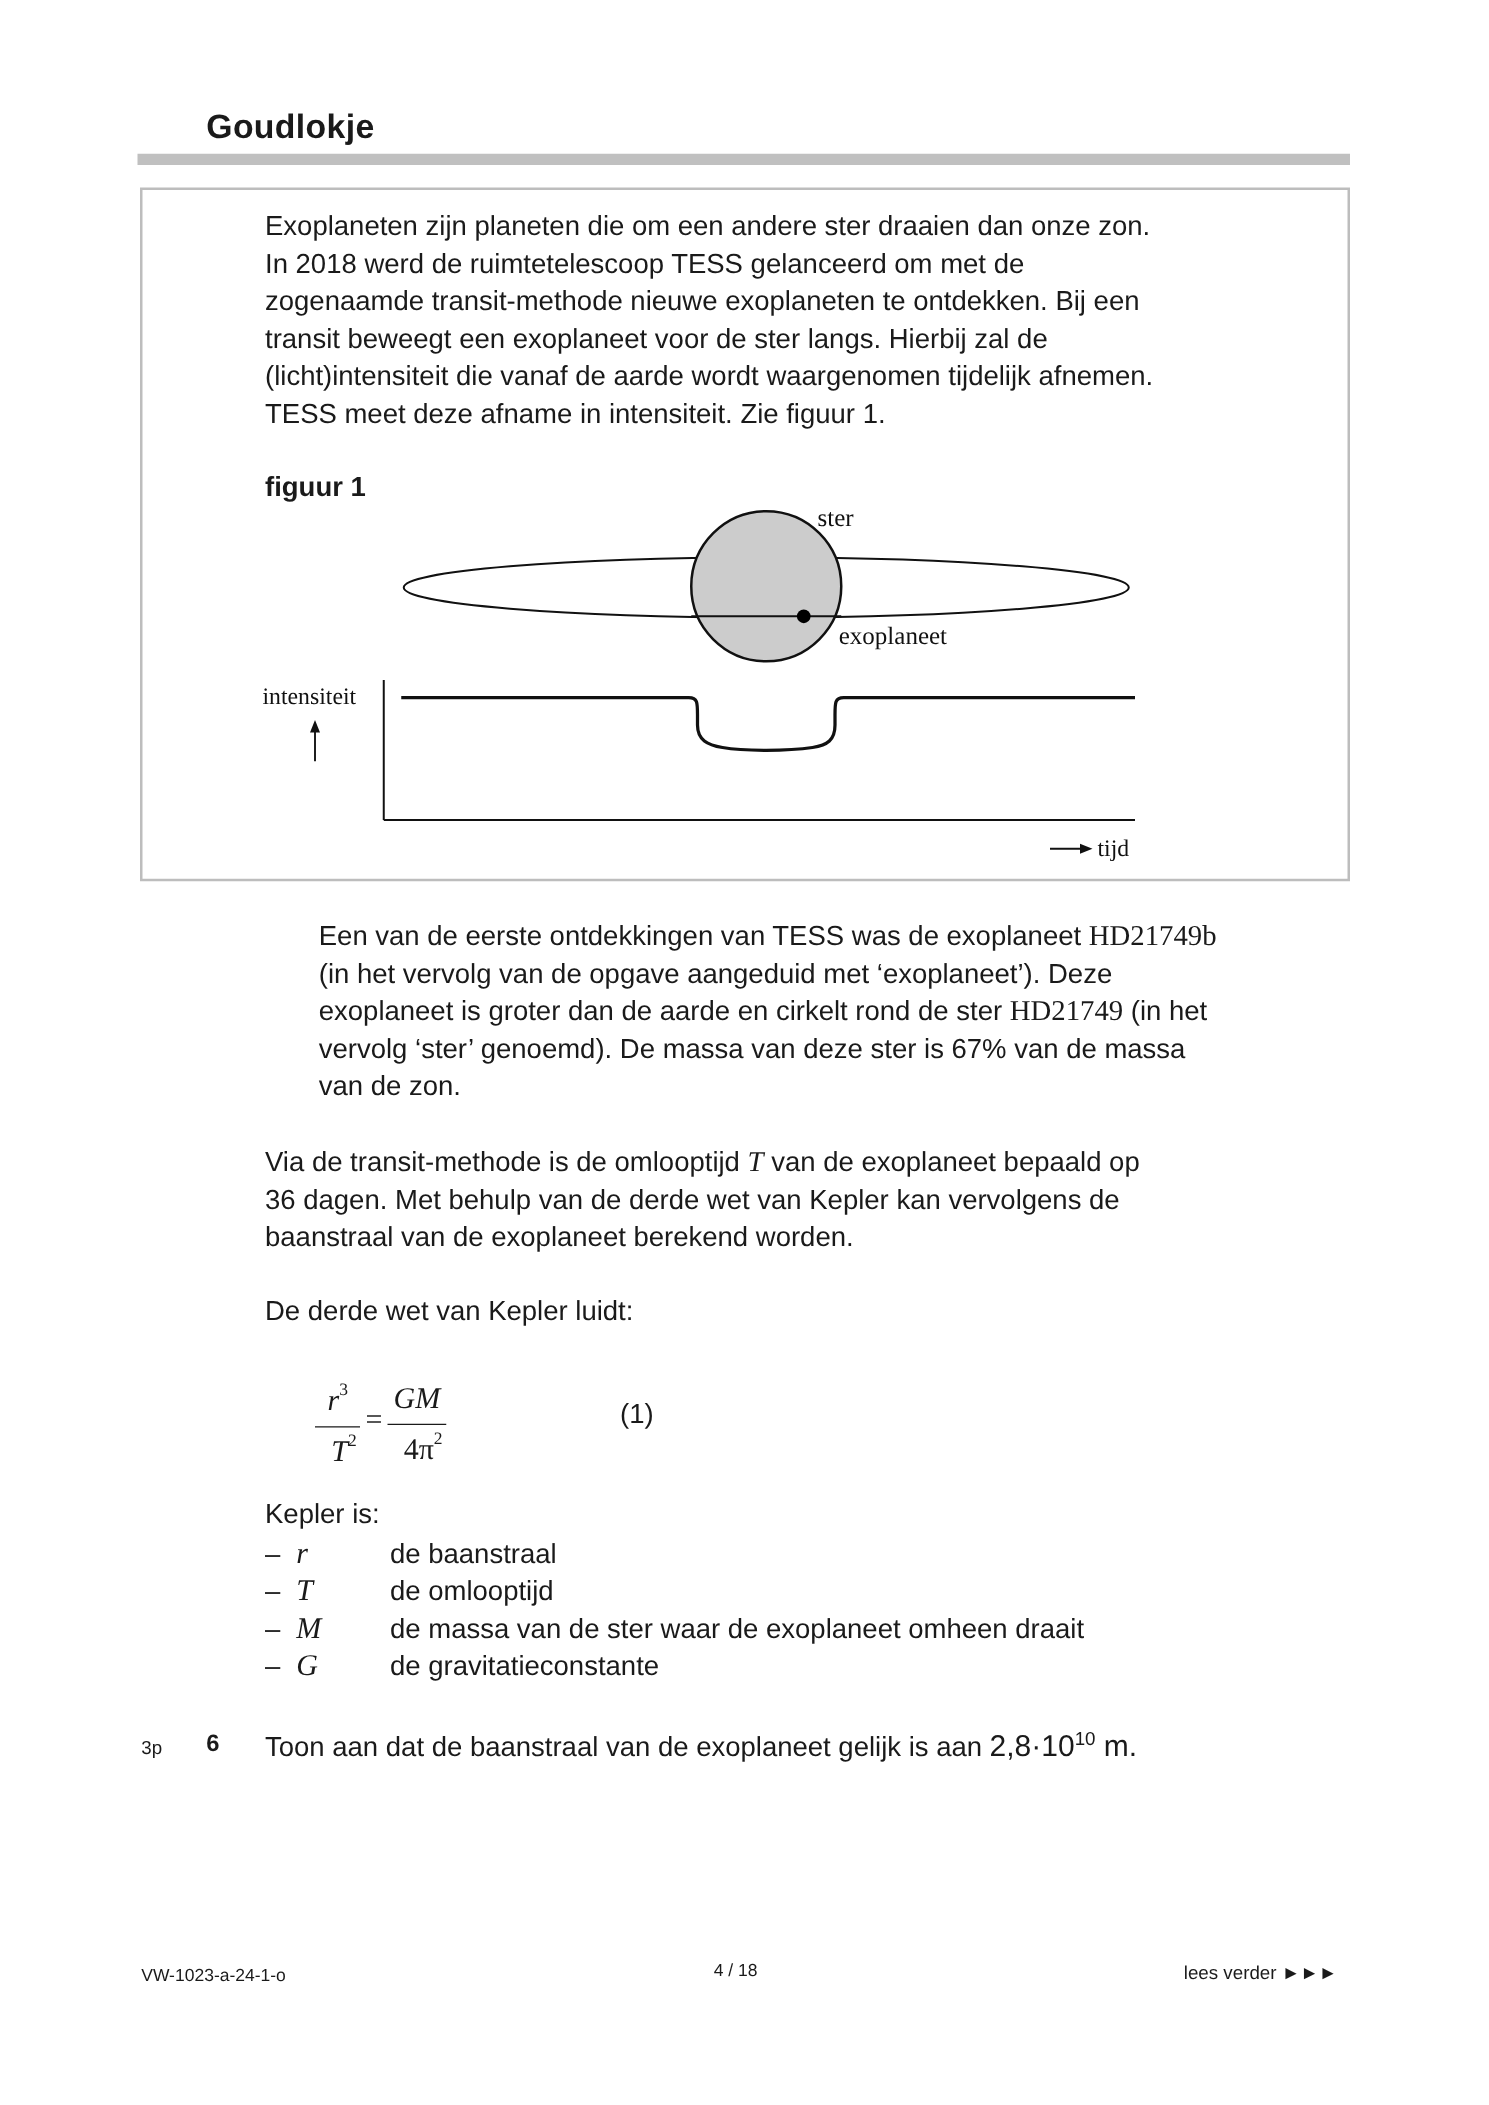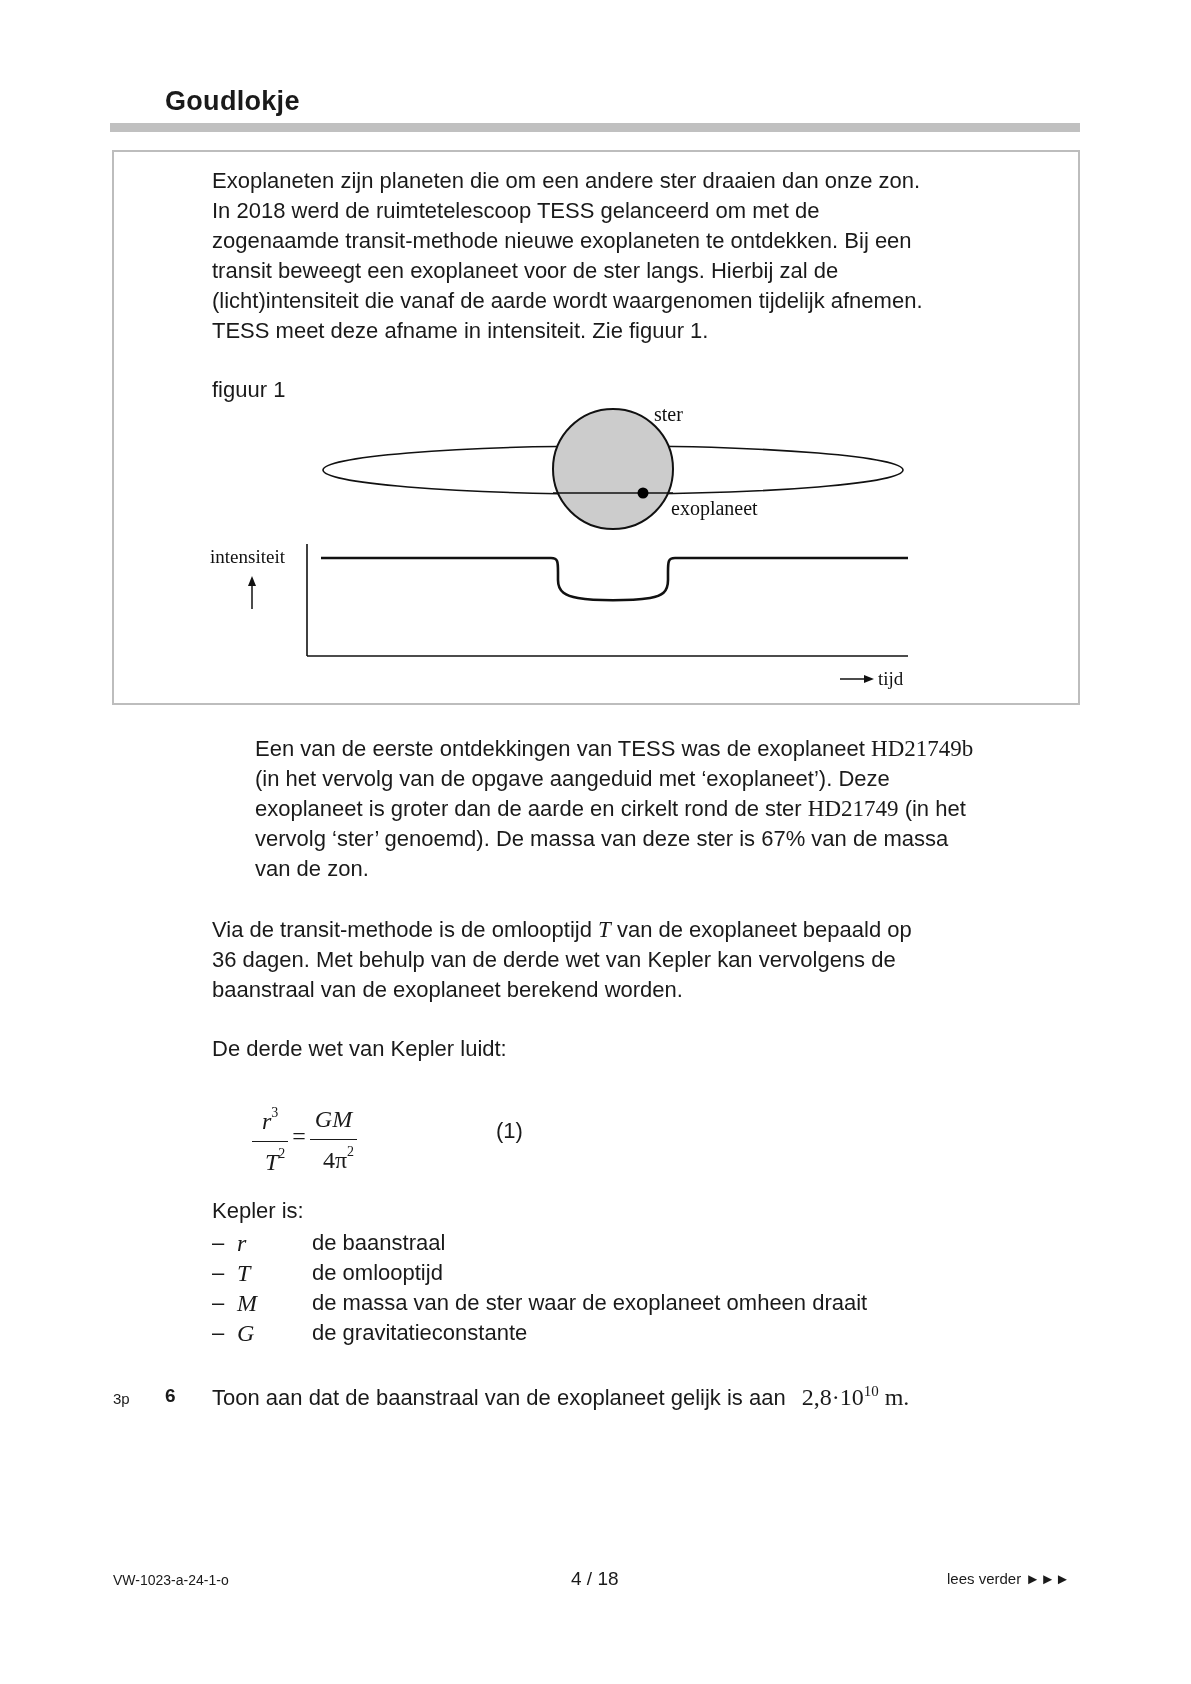--- a/index.html
+++ b/index.html
@@ -5,21 +5,21 @@
   html, body { margin: 0; padding: 0; background: #ffffff; }
   body { width: 1191px; height: 1684px; position: relative; overflow: hidden;
          font-family: "Liberation Sans", sans-serif; color: #1a1a1a; }
   .abs { position: absolute; white-space: nowrap; }
   .title { left: 165px; top: 86px; font-size: 27px; font-weight: bold; letter-spacing: 0.3px; }
   .rule { left: 110px; top: 123px; width: 970px; height: 9px; background: #c0c0c0; }
   .box { left: 112px; top: 150px; width: 964px; height: 551px; border: 2px solid #bdbdbd; box-sizing: content-box; }
   .para { font-size: 22px; line-height: 30px; }
   .para .line { display: block; height: 30px; }
   .intro { left: 212px; top: 166px; }
-  .fig-label { left: 212px; top: 377px; font-size: 22px; font-weight: normal; }
+  .fig-label { left: 212px; top: 377px; font-size: 22px; font-weight: bold; }
   svg.fig { position: absolute; left: 0; top: 0; }
   .serif { font-family: "Liberation Serif", serif; }
   .it { font-family: "Liberation Serif", serif; font-style: italic; }
   .p2 { left: 212px; top: 734px; margin-left: 43px; }
   .p3 { left: 212px; top: 915px; }
   .p4 { left: 212px; top: 1034px; }
   .formula { left: 252px; top: 1096px; font-family: "Liberation Serif", serif; font-size: 24px; }
   .frac { display: inline-block; vertical-align: middle; text-align: center; }
   .frac .num { display: block; padding: 0 3px; border-bottom: 1.5px solid #1a1a1a; line-height: 40px; }
   .frac .den { display: block; padding: 0 3px; line-height: 30px; margin-left: 10px; }
@@ -28,24 +28,24 @@
   .eqnum { left: 496px; top: 1118px; font-size: 22px; }
   .hierin { left: 212px; top: 1198px; font-size: 22px; }
   .defs { left: 212px; top: 1228px; font-size: 22px; }
   .def-row { position: relative; height: 30px; line-height: 30px; }
   .def-row .dash { position: absolute; left: 0; }
   .def-row .var { position: absolute; left: 25px; font-family: "Liberation Serif", serif; font-style: italic; font-size: 24px; }
   .def-row .desc { position: absolute; left: 100px; }
   .q-points { left: 113px; top: 1390px; font-size: 15px; }
   .q-num { left: 165px; top: 1385px; font-size: 19px; font-weight: bold; }
   .q-text { left: 212px; top: 1383px; font-size: 22px; }
-  .q-text .val { font-family: Liberation Serif, serif; font-size: 24px; margin-left: 16px; }
+  .q-text .val { font-family: Liberation Sans, sans-serif; font-size: 24px; margin-left: 6px; }
   .q-text sup { font-size: 15px; }
   .footer-code { left: 113px; top: 1572px; font-size: 14px; }
-  .footer-page { left: 571px; top: 1568px; font-size: 19px; }
+  .footer-page { left: 571px; top: 1568px; font-size: 14px; }
   .footer-next { left: 947px; top: 1570px; font-size: 15px; }
 </style>
 </head>
 <body>
 
 <div class="abs title">Goudlokje</div>
 <div class="abs rule"></div>
 
 <div class="abs box"></div>
 <div class="abs para intro">

